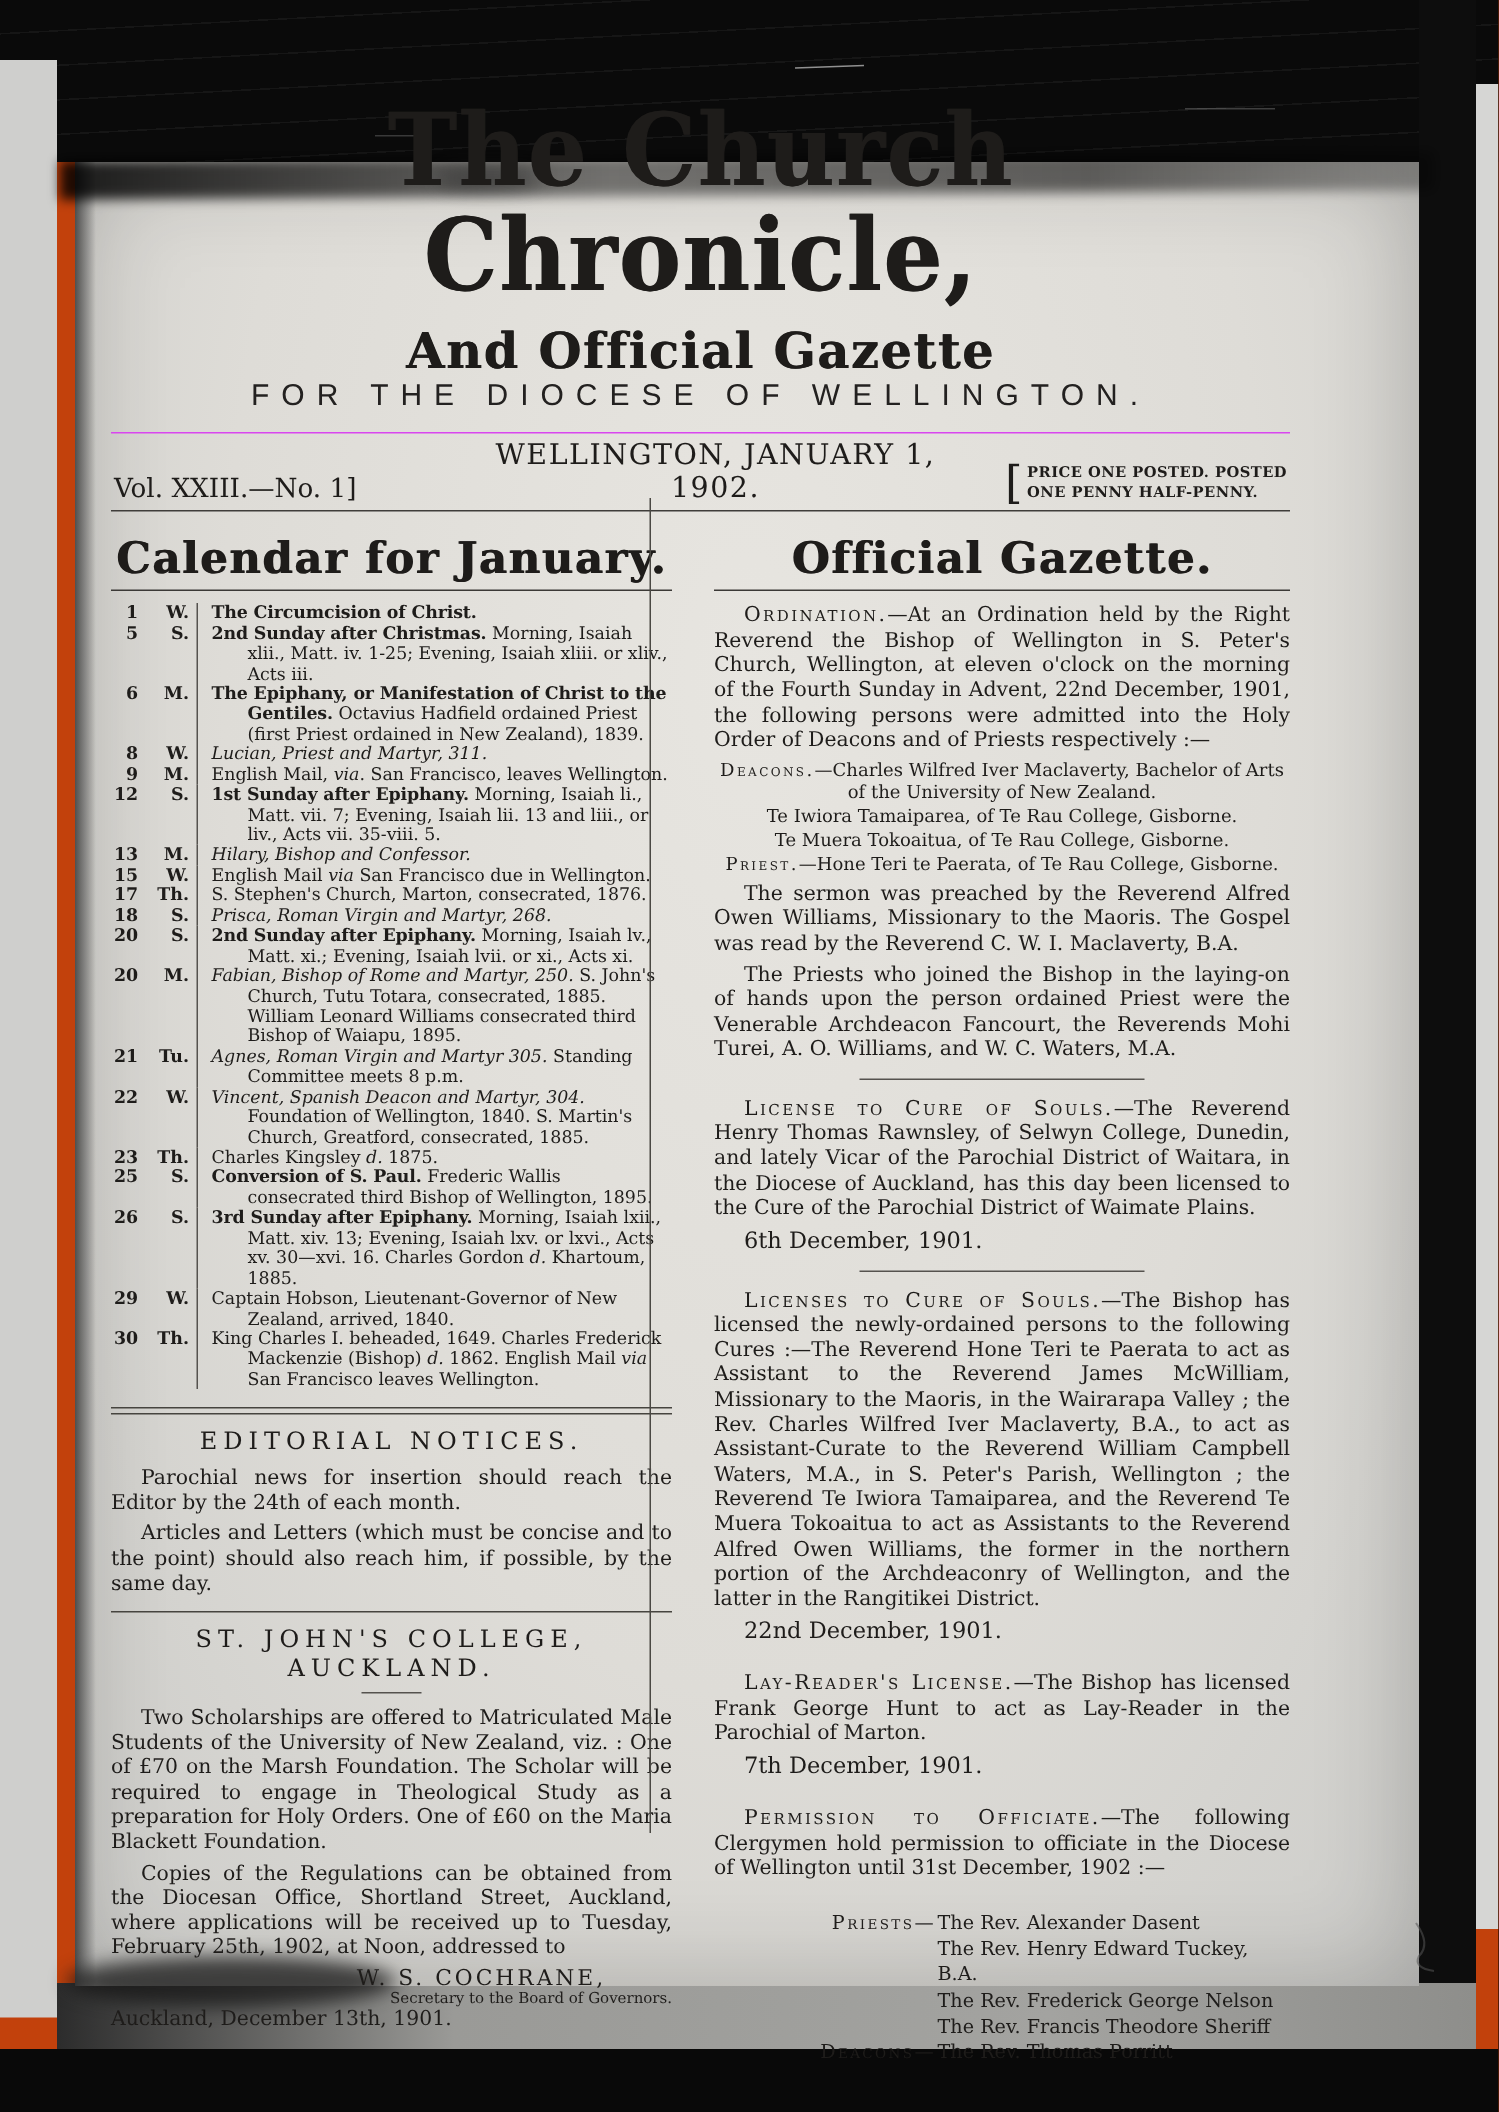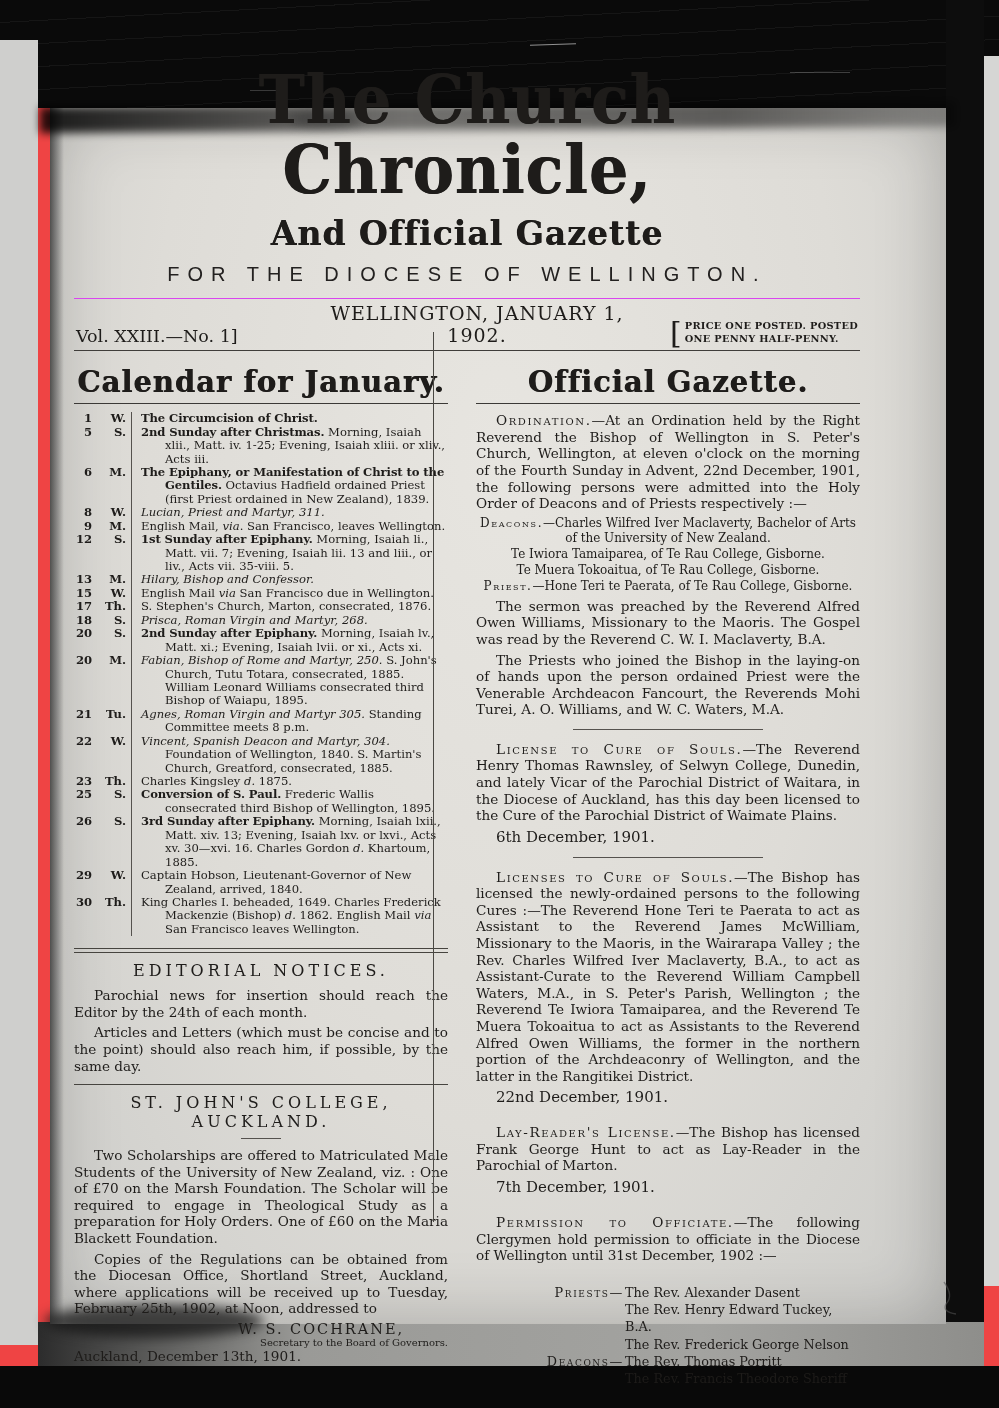--- a/index.html
+++ b/index.html
@@ -1,16 +1,16 @@
 <!DOCTYPE html>
 <html><head>
 <meta charset="utf-8">
 <style>
   html,body{margin:0;padding:0;background:#000;}
-  .stage{position:relative;width:999px;height:1408px;overflow:hidden;background:#ef4444;
+  .stage{position:relative;width:999px;height:1408px;overflow:hidden;background:#c2410c;
          font-family:"DejaVu Serif",serif;color:#1e1c1a;}
   
   .film-top{position:absolute;left:0;top:0;width:999px;height:108px;background:#0a0a0a;
     background-image:repeating-linear-gradient(177deg,rgba(255,255,255,0) 0 22px,rgba(255,255,255,.05) 22px 23px);}
   .film-bottom{position:absolute;left:0;top:1366px;width:999px;height:42px;background:#090909;}
   .film-gray-band{position:absolute;left:38px;top:1322px;width:946px;height:46px;
     background:linear-gradient(90deg,#2c2c2c,#9a9a97 28%,#a3a3a0 70%,#8e8e8b);}
   .film-right-band{position:absolute;left:946px;top:0;width:38px;height:1408px;background:#0d0d0d;}
   .film-right-strip{position:absolute;left:984px;top:56px;width:15px;height:1230px;background:#d6d6d4;}
   .film-left-strip{position:absolute;left:0;top:40px;width:38px;height:1305px;background:#cfcfcd;}
@@ -31,21 +31,21 @@
   .b1{left:240px;top:4px;width:70px;height:14px;}
   .b2{left:-6px;top:1196px;width:220px;height:34px;background:rgba(20,20,20,.75);}
   .pen-mark{position:absolute;left:938px;top:1278px;opacity:.55;}
   
   .content{position:absolute;left:74px;top:70px;width:786px;}
   .blackletter{font-family:"DejaVu Serif",serif;font-weight:bold;letter-spacing:1px;
     text-shadow:.6px 0 currentColor;}
   .m-title{font-size:62px;line-height:1.05;text-align:center;transform:scaleY(1.08);}
   .m-sub{font-size:33px;text-align:center;margin-top:14px;text-shadow:.4px 0 currentColor;}
   .m-tag{font-family:"Liberation Sans",sans-serif;font-size:20px;letter-spacing:8px;
-    text-align:center;margin-top:10px;color:#232120;}
+    text-align:center;color:#232120;}
   .vol-row{display:flex;align-items:flex-end;margin-top:12px;border-top:1px solid #d946ef;
     border-bottom:1px solid #3f3d3a;padding:3px 2px 4px 2px;}
   .vol-left{font-size:17.5px;width:225px;}
   .vol-center{font-size:19px;letter-spacing:1px;flex:1;text-align:center;}
   .price-box{display:flex;align-items:center;width:205px;justify-content:flex-end;}
   .price-bracket{font-size:30px;font-weight:normal;margin-right:3px;line-height:.9;}
   .price-lines{font-size:9.8px;font-weight:bold;line-height:1.25;letter-spacing:.3px;}
   
   .columns{display:flex;margin-top:4px;}
   .col-left{width:374px;flex:none;padding-right:10px;}
@@ -322,26 +322,26 @@
             </div>
             <div class="roster-row">
               <span class="roster-label sc"></span>
               <span class="roster-name">The Rev. Henry Edward Tuckey, B.A.</span>
             </div>
             <div class="roster-row">
               <span class="roster-label sc"></span>
               <span class="roster-name">The Rev. Frederick George Nelson</span>
             </div>
             <div class="roster-row">
+              <span class="roster-label sc"></span>
+              <span class="roster-name">The Rev. Francis Theodore Sheriff</span>
+            </div>
+            <div class="roster-row">
               <span class="roster-label sc">Deacons—</span>
               <span class="roster-name">The Rev. Thomas Porritt</span>
-            </div>
-            <div class="roster-row">
-              <span class="roster-label sc"></span>
-              <span class="roster-name">The Rev. Francis Theodore Sheriff</span>
             </div>
           </div>
       </div>
     </div>
   </div>
 
   <div class="col-divider"></div>
 
   <svg class="pen-mark" width="40" height="40">
     <path d="M6 4 q10 14 2 22 q-4 8 10 10" stroke="#555" stroke-width="1.4" fill="none"></path>

